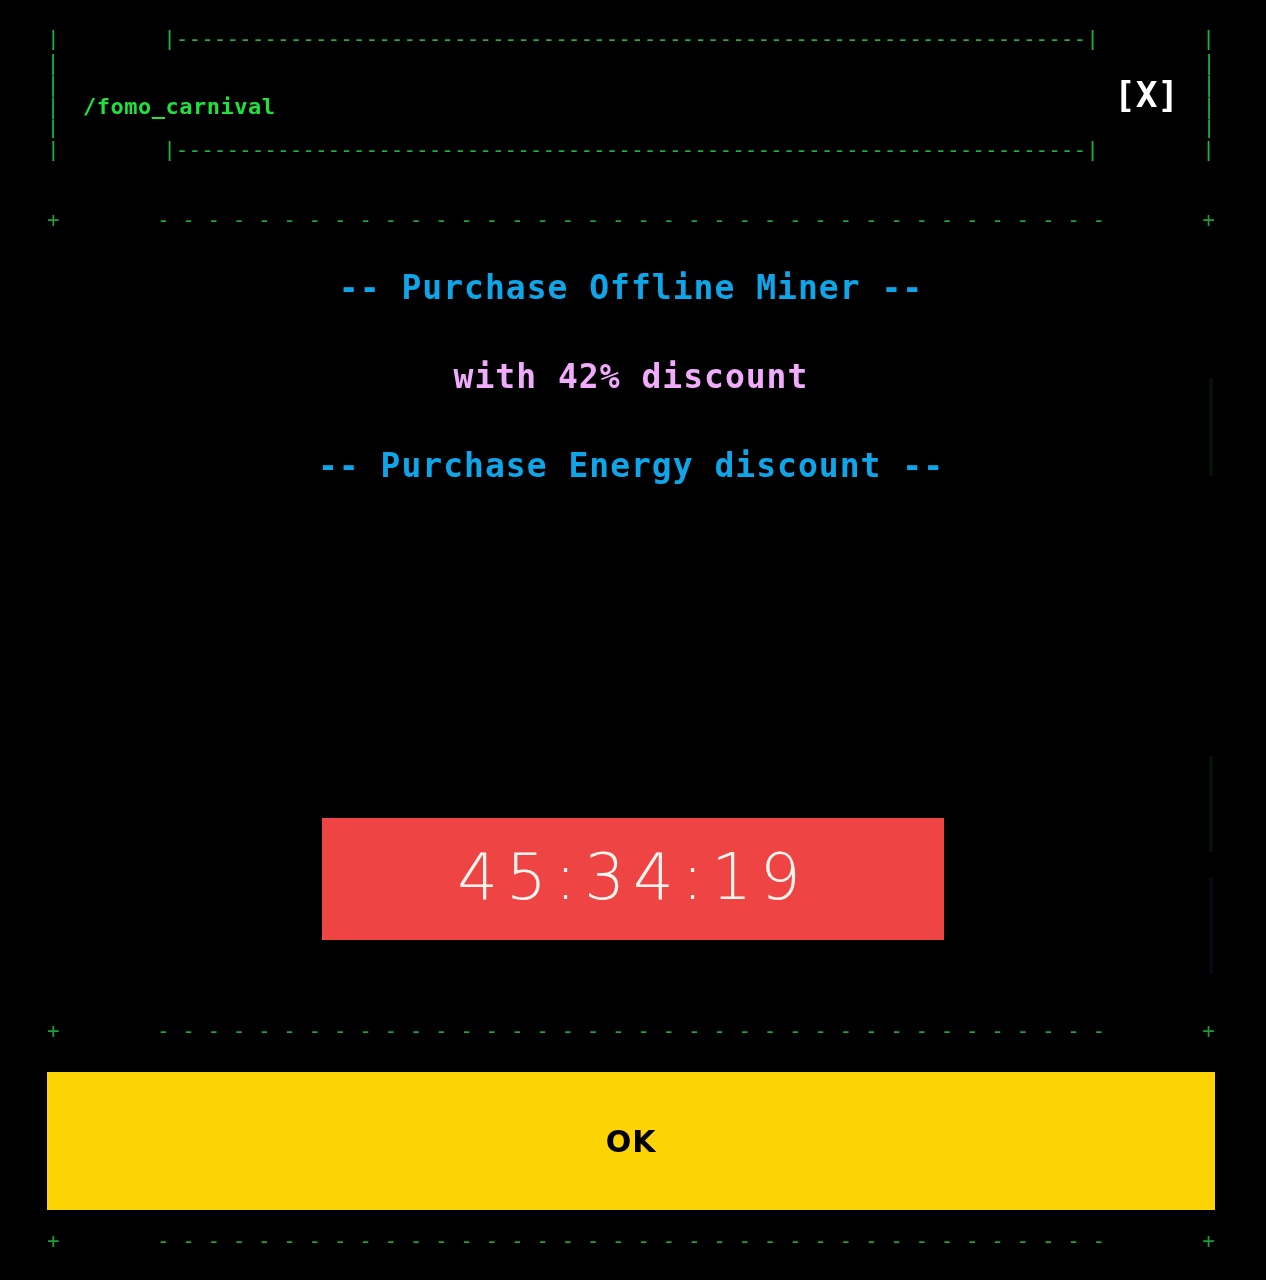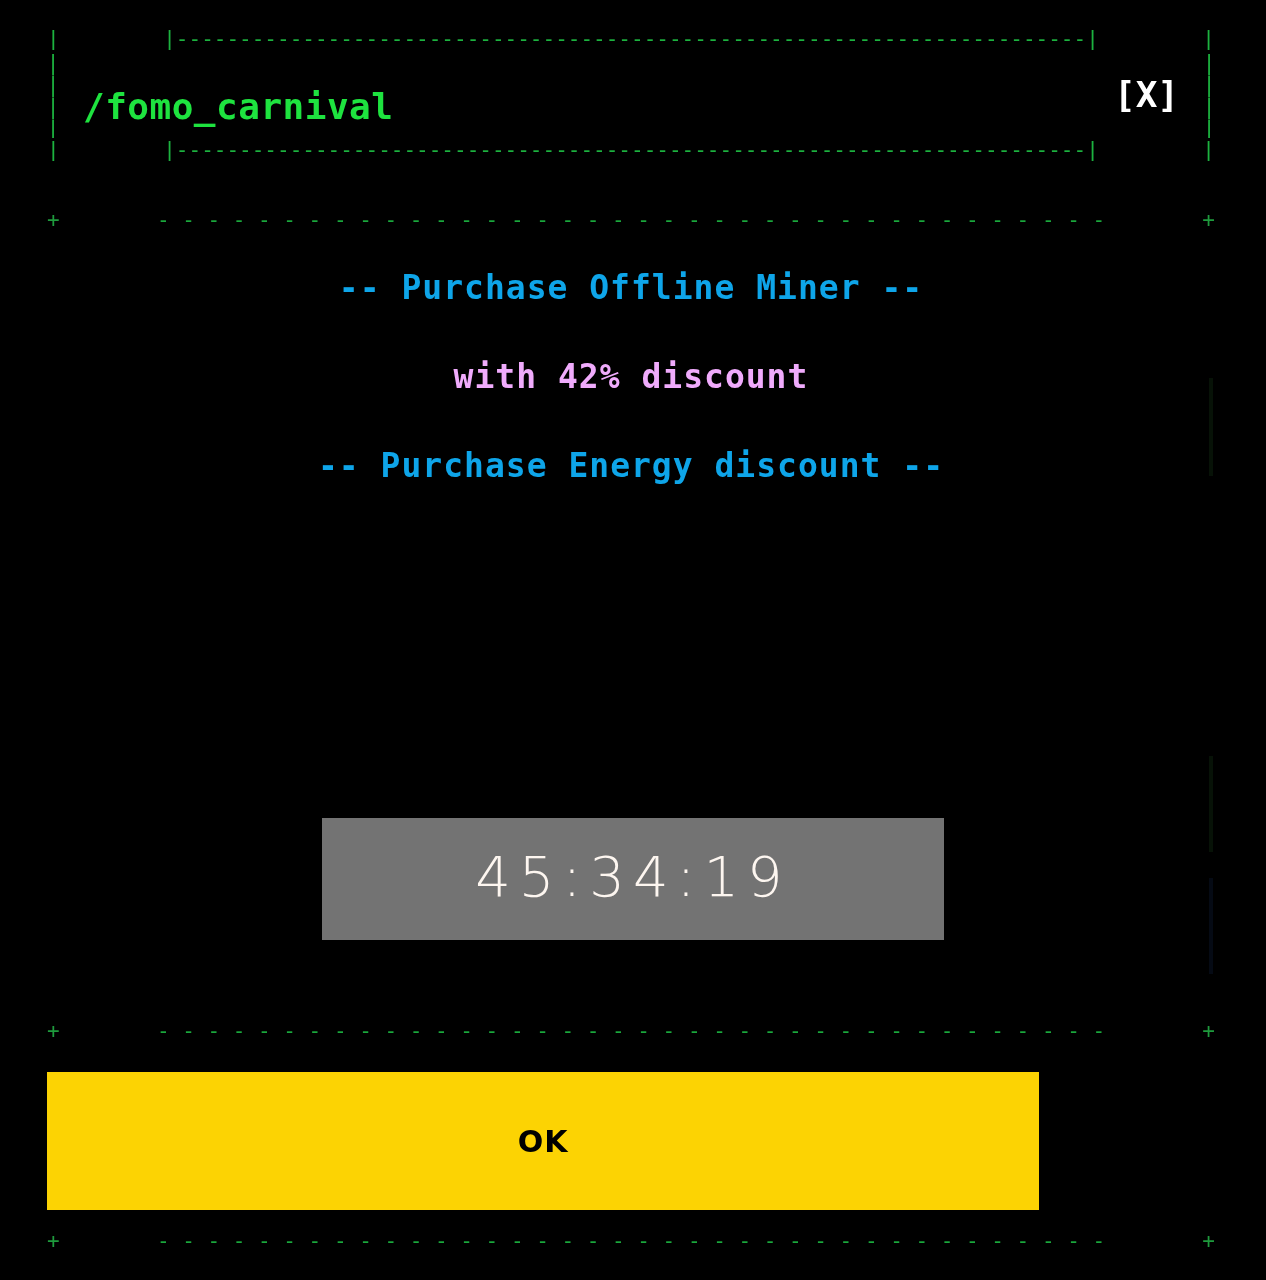--- a/index.html
+++ b/index.html
@@ -104,21 +104,21 @@
     top: 22px;
     height: 89px;
     display: flex;
     align-items: center;
     justify-content: space-between;
     padding: 0 22px 0 22px;
     box-sizing: border-box;
   }
   .dialog-title {
     color: #1ee33f;
-    font-size: 36px;
+    font-size: 22px;
     font-weight: bold;
     letter-spacing: 0.5px;
     white-space: nowrap;
     margin-top: 24px;
   }
   .close-btn {
     color: #ffffff;
     font-size: 36px;
     font-weight: bold;
     letter-spacing: 0px;
@@ -168,40 +168,40 @@
   
   .timer-wrap {
     position: absolute;
     left: 0;
     top: 818px;
     width: 1266px;
     display: flex;
     justify-content: center;
   }
   .timer {
-    background: #737373;
+    background: #ef4444;
     color: #fdf6f0;
     font-family: "DejaVu Sans", "Liberation Sans", sans-serif;
-    font-size: 56px;
+    font-size: 64px;
     font-weight: 300;
     letter-spacing: 8px;
     padding: 14px 34px 18px 34px;
     line-height: 90px;
     white-space: nowrap;
     text-align: center;
     box-sizing: border-box;
     min-width: 622px;
   }
 
   
   .ok-button {
     position: absolute;
     left: 47px;
     top: 1072px;
-    width: 992px;
+    width: 1168px;
     height: 138px;
     background: #fcd303;
     color: #000000;
     border: 0;
     display: flex;
     align-items: center;
     justify-content: center;
     font-family: "DejaVu Sans", "Liberation Sans", sans-serif;
     font-size: 30px;
     font-weight: bold;

